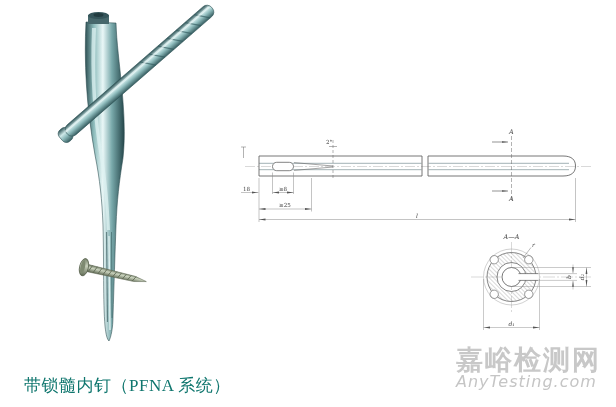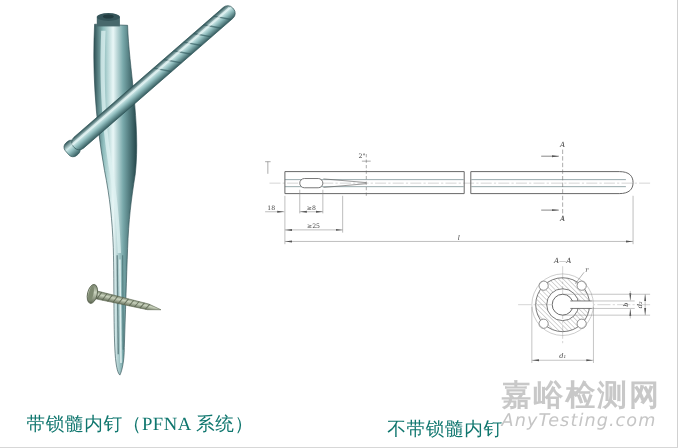--- a/index.html
+++ b/index.html
@@ -226,20 +226,19 @@
     </g>
     <text class="sectxt" x="511.5" y="239" text-anchor="middle">A—A</text>
     <text class="dimtxt-i" x="532" y="247">r</text>
     <text class="dimtxt-i" x="570.5" y="277" text-anchor="middle" transform="rotate(-90 570.5 277)">b</text>
     <text class="dimtxt-i" x="584" y="277" text-anchor="middle" transform="rotate(-90 584 277)">d₂</text>
     <text class="dimtxt-i" x="511.5" y="325.8" text-anchor="middle">d₁</text>
   </svg>
 
   <div class="abs caption" id="caption-left">带锁髓内钉（PFNA 系统）</div>
 
-  <div class="abs caption" id="caption-right">不带锁髓内钉</div>
 
   <div class="abs" id="watermark">
     <div class="wm1">嘉峪检测网</div>
     <div class="wm2">AnyTesting.com</div>
   </div>
 
 </div>
 
 </body></html>

